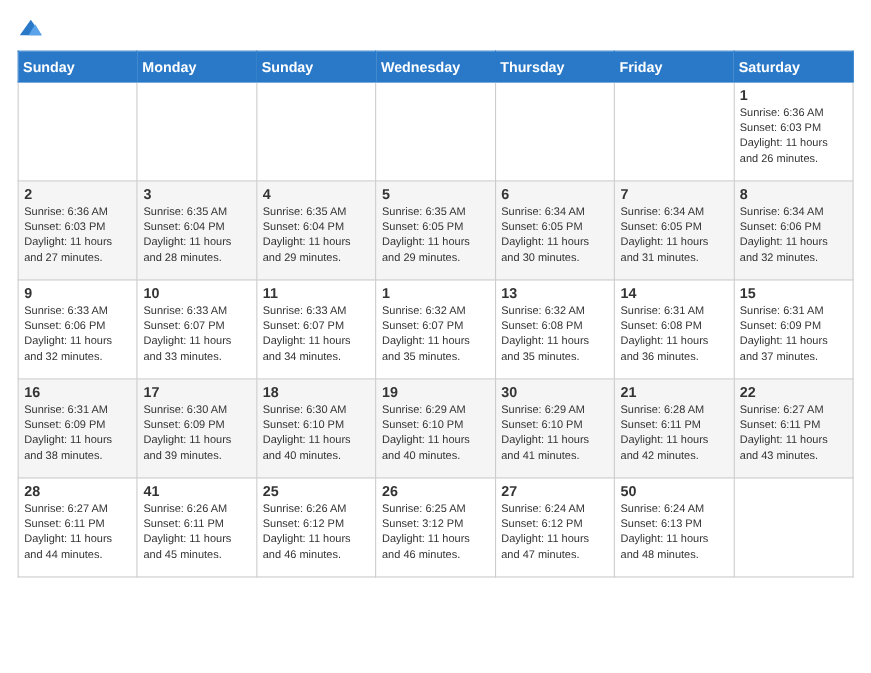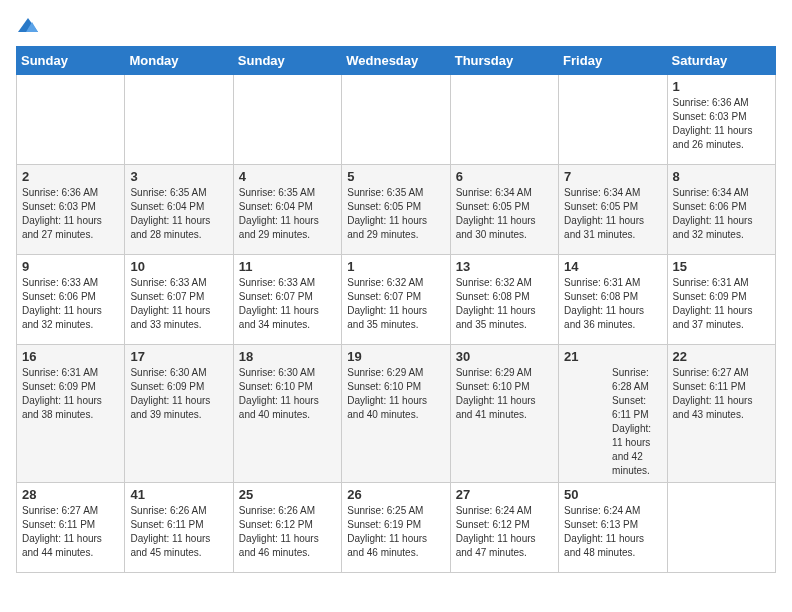--- a/index.html
+++ b/index.html
@@ -247,21 +247,21 @@
 Daylight: 11 hours and 40 minutes.</div>
         </td>
         <td>
           <span class="day-number">30</span>
           <div class="day-info" style="white-space: pre-line;">Sunrise: 6:29 AM
 Sunset: 6:10 PM
 Daylight: 11 hours and 41 minutes.</div>
         </td>
         <td>
           <span class="day-number">21</span>
-          <div class="day-info" style="white-space: pre-line; margin-left: 48px;">Sunrise: 6:28 AM
+          <div class="day-info" style="white-space: pre-line;">Sunrise: 6:28 AM
 Sunset: 6:11 PM
 Daylight: 11 hours and 42 minutes.</div>
         </td>
         <td>
           <span class="day-number">22</span>
           <div class="day-info" style="white-space: pre-line;">Sunrise: 6:27 AM
 Sunset: 6:11 PM
 Daylight: 11 hours and 43 minutes.</div>
         </td>
       </tr>
@@ -280,21 +280,21 @@
         </td>
         <td>
           <span class="day-number">25</span>
           <div class="day-info" style="white-space: pre-line;">Sunrise: 6:26 AM
 Sunset: 6:12 PM
 Daylight: 11 hours and 46 minutes.</div>
         </td>
         <td>
           <span class="day-number">26</span>
           <div class="day-info" style="white-space: pre-line;">Sunrise: 6:25 AM
-Sunset: 6:19 PM
+Sunset: 3:12 PM
 Daylight: 11 hours and 46 minutes.</div>
         </td>
         <td>
           <span class="day-number">27</span>
           <div class="day-info" style="white-space: pre-line;">Sunrise: 6:24 AM
 Sunset: 6:12 PM
 Daylight: 11 hours and 47 minutes.</div>
         </td>
         <td>
           <span class="day-number">50</span>

